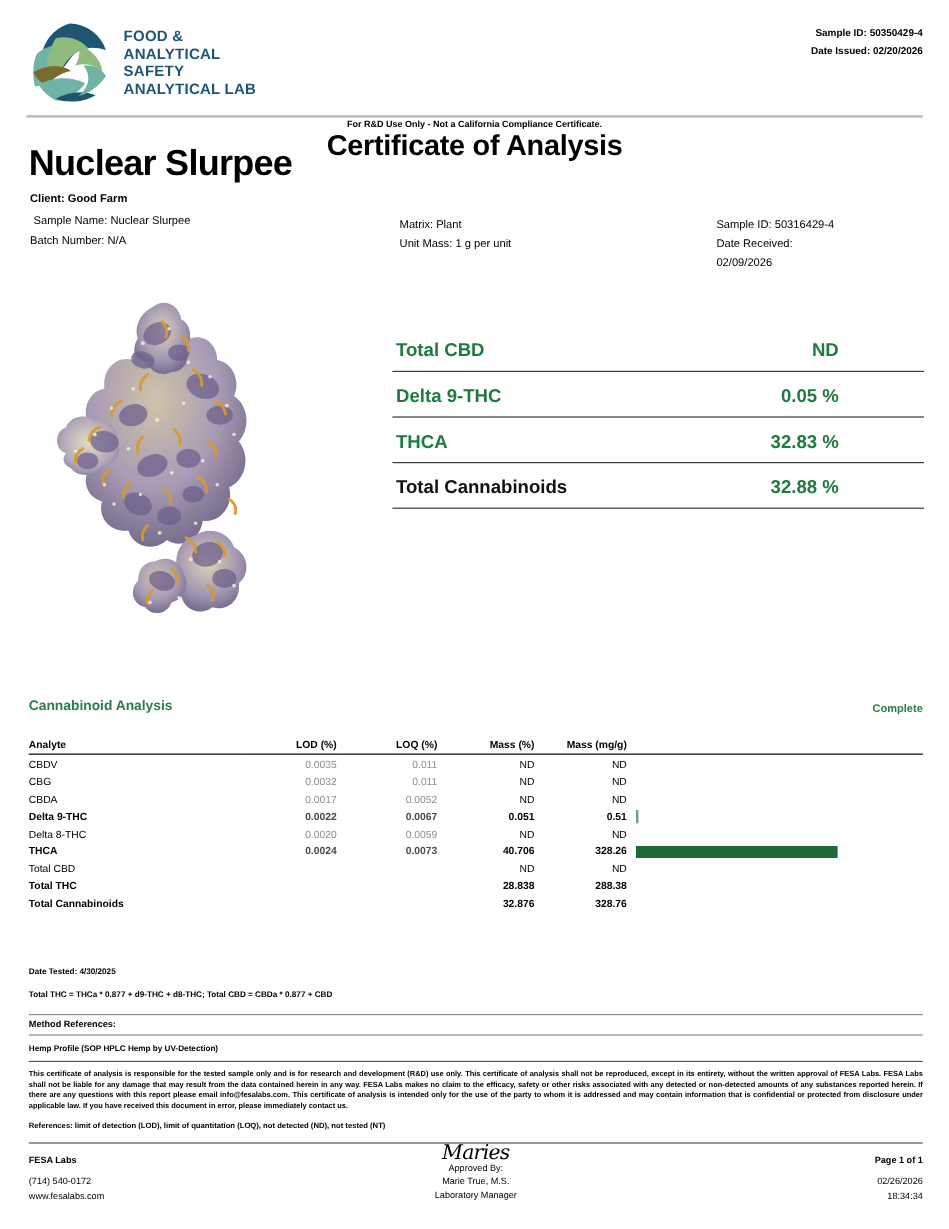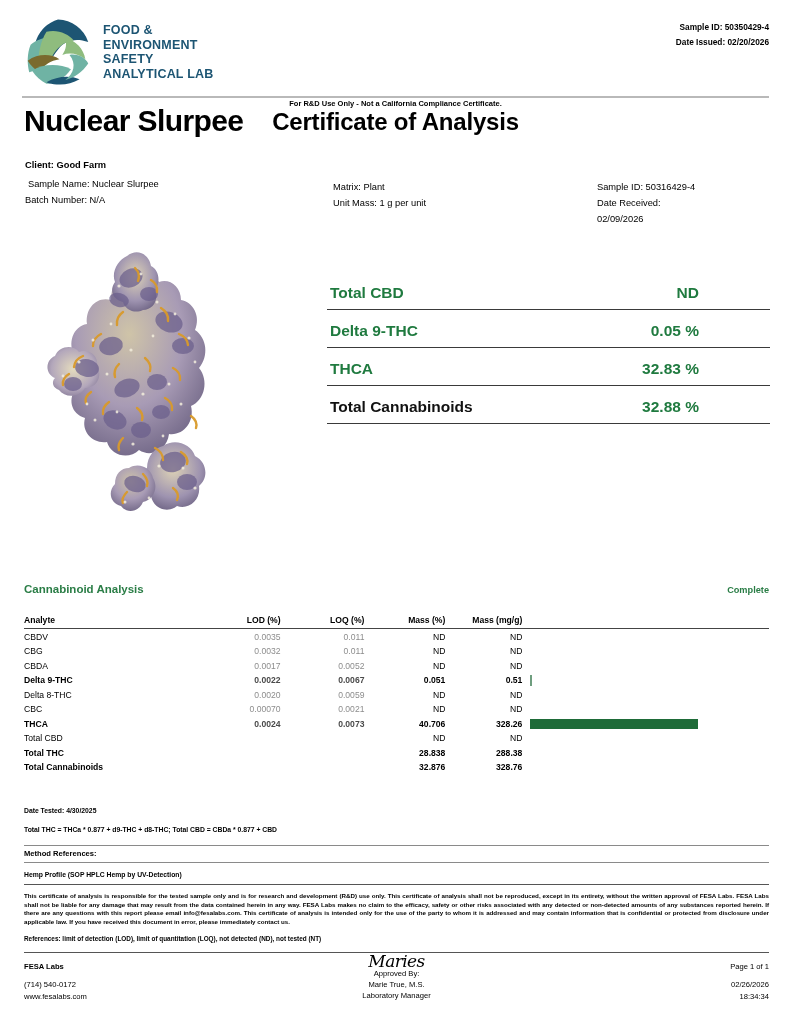--- a/index.html
+++ b/index.html
@@ -77,21 +77,21 @@
     top: 99px;
     text-align: center;
     font-size: 7.5px;
     font-weight: bold;
   }
 
   
   .product-title {
     position: absolute;
     left: 24px;
-    top: 104px;
+    top: 120px;
     font-size: 30px;
     font-weight: bold;
     letter-spacing: -0.6px;
   }
 
   
   .info {
     position: absolute;
     top: 157px;
     left: 0; right: 0;
@@ -276,21 +276,21 @@
     font-size: 17px;
     letter-spacing: -0.6px;
     margin-bottom: 1px;
   }
   .f-center .ln { line-height: 11px; }
   .f-right {
     position: absolute;
     right: 0; top: 0;
     text-align: right;
   }
-  .f-right .pg { font-weight: normal; margin-bottom: 6px; }
+  .f-right .pg { font-weight: bold; margin-bottom: 6px; }
 </style>
 </head>
 <body>
 
 <div class="page">
 
   <div class="header">
 
     <div class="logo-block">
       <svg class="logo-mark" viewBox="0 0 100 100">
@@ -299,21 +299,21 @@
         <path d="M12 40 C26 28 48 26 62 36 C48 38 38 46 32 58 C26 70 20 76 10 78 C7 66 7 52 12 40 Z" fill="#6fb3a4"></path>
         <path d="M34 22 C48 18 64 24 72 34 C58 36 48 44 42 56 C37 66 30 72 22 74 C22 54 26 34 34 22 Z" fill="#8fbc7e"></path>
         <path d="M8 62 C22 52 40 52 52 60 C40 62 30 68 24 78 C18 74 12 69 8 62 Z" fill="#7a6a2e"></path>
         <path d="M14 76 C30 66 52 66 68 74 C60 86 46 94 34 94 C26 90 19 84 14 76 Z" fill="#6fb3a4"></path>
         <path d="M34 92 C48 84 66 82 80 88 C70 94 58 96 48 95 C43 95 38 94 34 92 Z" fill="#1d5573"></path>
         <path d="M60 30 C74 34 86 46 88 60 C78 52 66 50 56 54 C62 46 62 38 60 30 Z" fill="#8fbc7e"></path>
         <path d="M66 54 C78 52 88 58 92 66 C84 78 72 86 60 89 C72 80 76 66 66 54 Z" fill="#6fb3a4"></path>
       </svg>
       <div class="logo-text">
         <div>FOOD &amp;</div>
-        <div>ENVIRONMENT</div>
+        <div>ANALYTICAL</div>
         <div>SAFETY</div>
         <div>ANALYTICAL LAB</div>
       </div>
     </div>
 
     <div class="coa-title">Certificate of Analysis</div>
 
     <div class="header-meta">
       <div>Sample ID: 50350429-4</div>
       <div>Date Issued: 02/20/2026</div>
@@ -525,28 +525,20 @@
           <td class="col-bar"><span class="bar thin" style="width: 1.5px;"></span></td>
         </tr>
         <tr>
           <td class="col-analyte">Delta 8-THC</td>
           <td class="col-lod">0.0020</td>
           <td class="col-loq">0.0059</td>
           <td class="col-mass">ND</td>
           <td class="col-mgg">ND</td>
           <td class="col-bar"></td>
         </tr>
-        <tr>
-          <td class="col-analyte">CBC</td>
-          <td class="col-lod">0.00070</td>
-          <td class="col-loq">0.0021</td>
-          <td class="col-mass">ND</td>
-          <td class="col-mgg">ND</td>
-          <td class="col-bar"></td>
-        </tr>
         <tr class="bold">
           <td class="col-analyte">THCA</td>
           <td class="col-lod">0.0024</td>
           <td class="col-loq">0.0073</td>
           <td class="col-mass">40.706</td>
           <td class="col-mgg">328.26</td>
           <td class="col-bar"><span class="bar" style="width: 168px;"></span></td>
         </tr>
         <tr>
           <td class="col-analyte">Total CBD</td>

